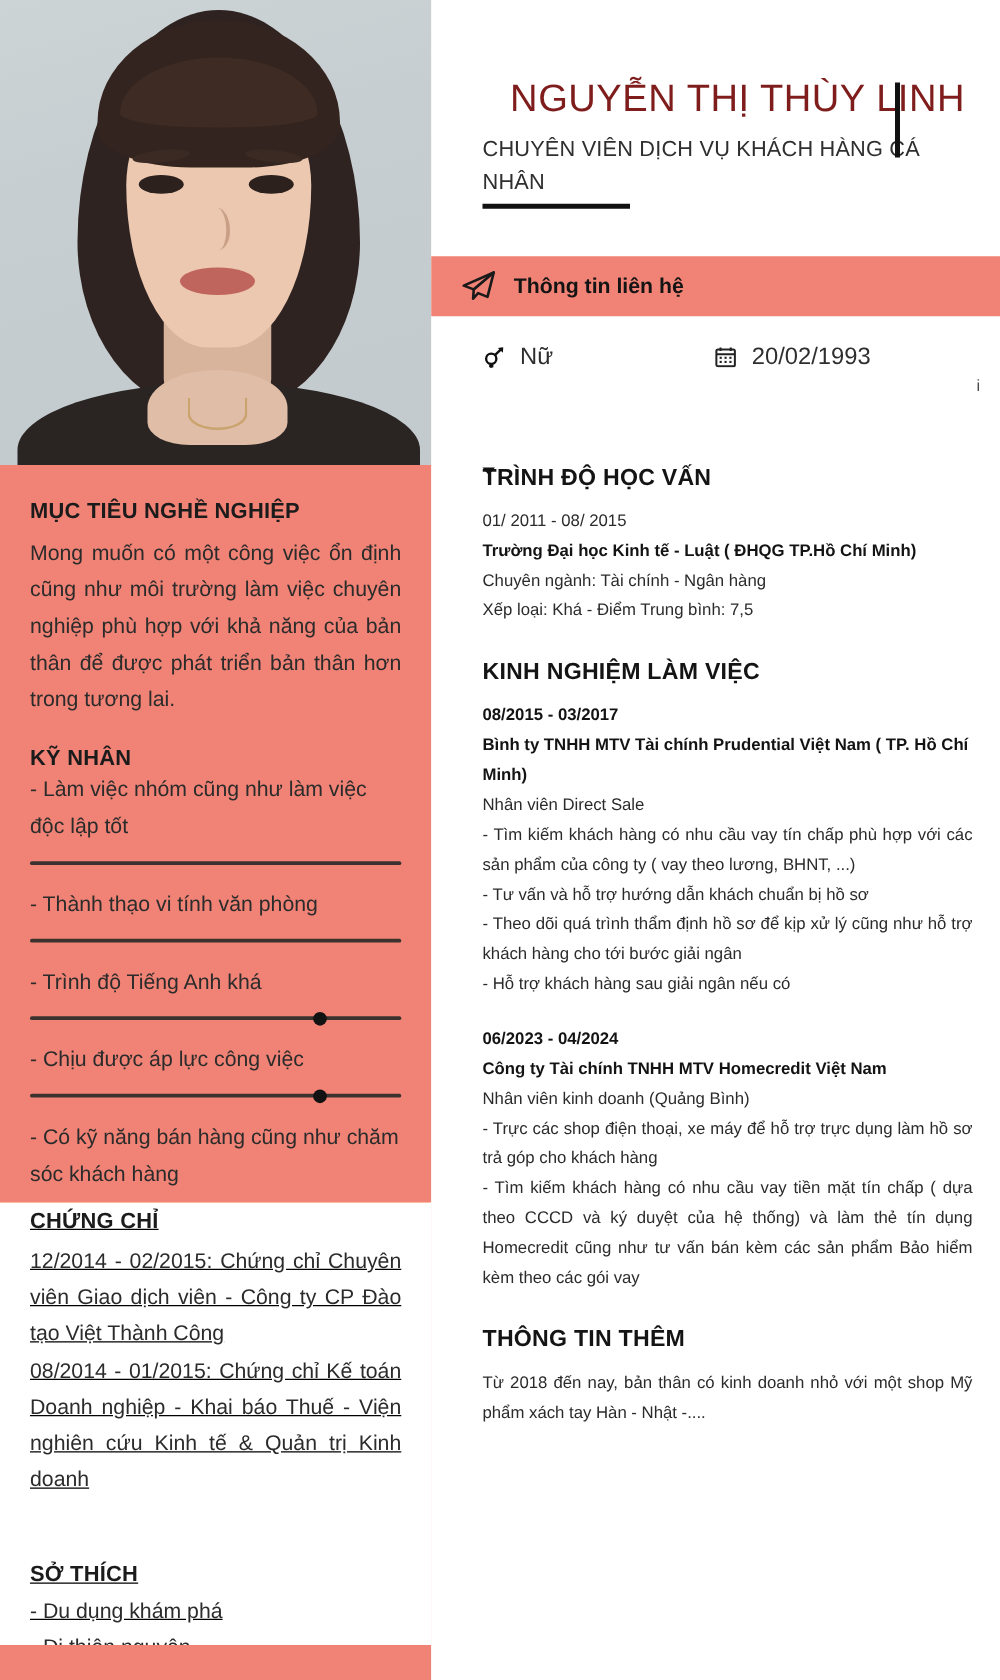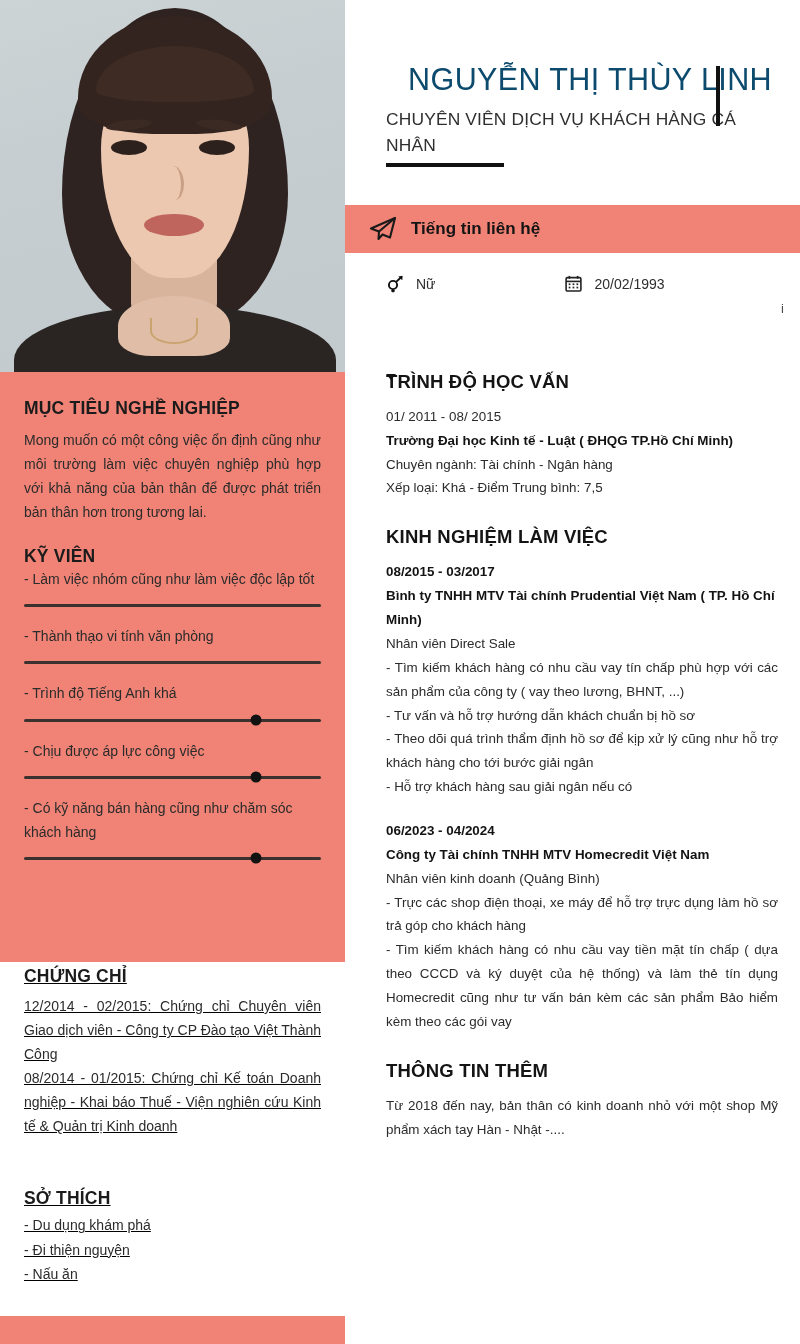--- a/index.html
+++ b/index.html
@@ -118,21 +118,21 @@
     background: #f08375;
   }
   .left-pad { padding: 0 24px; }
   h2.sec-title {
     font-size: 17.5px;
     font-weight: bold;
     letter-spacing: .2px;
     color: #1b1b1b;
   }
   .obj-text, .skill-label, .cert-text, .hobby-line {
-    font-size: 14px;
+    font-size: 17px;
     line-height: 1.72;
     color: #2b2b2b;
   }
   .obj-text { text-align: justify; }
   .skill-bar {
     position: relative;
     height: 3px;
     background: #3b3230;
     margin: 13px 0 17px 0;
     border-radius: 2px;
@@ -170,21 +170,21 @@
     position: absolute;
     left: 371px; top: 4px;
     width: 4px; height: 60px;
     background: #111;
   }
   .name {
     margin-top: 62px;
     font-size: 30.5px;
     font-weight: normal;
     letter-spacing: .4px;
-    color: #0c4a6e;
+    color: #7f1d1d;
     text-align: right;
     padding-right: 6px;
     white-space: nowrap;
   }
   .role {
     margin-top: 9px;
     font-size: 17.4px;
     color: #2f2f2f;
     letter-spacing: .15px;
     line-height: 1.52;
@@ -209,21 +209,21 @@
     font-weight: bold;
     color: #141414;
   }
   .contact-rows {
     position: relative;
     padding: 22px 22px 0 41px;
     height: 118px;
   }
   .c-row { display: flex; align-items: center; }
   .c-item { display: flex; align-items: center; gap: 12px; }
-  .c-item .c-val { font-size: 14px; color: #2e2e2e; }
+  .c-item .c-val { font-size: 19px; color: #2e2e2e; }
   .c-spacer { width: 130px; }
   .stray-i {
     position: absolute;
     right: 16px; top: 48px;
     font-size: 13px; color: #4a4a4a;
   }
   .caret {
     position: absolute;
     left: 41px; top: 3px;
     width: 0; height: 0;
@@ -270,21 +270,21 @@
       <div class="p-nose"></div>
       <div class="p-lip"></div>
       <div class="p-chain"></div>
     </div>
 
     <div class="left-salmon">
       <div class="left-pad" style="padding-top:26px;">
         <h2 class="sec-title">MỤC TIÊU NGHỀ NGHIỆP</h2>
         <p class="obj-text" style="margin-top:9px;">Mong muốn có một công việc ổn định cũng như môi trường làm việc chuyên nghiệp phù hợp với khả năng của bản thân để được phát triển bản thân hơn trong tương lai.</p>
 
-        <h2 class="sec-title" style="margin-top:22px;">KỸ VIÊN</h2>
+        <h2 class="sec-title" style="margin-top:22px;">KỸ NHÂN</h2>
 
         <div style="">
           <div class="skill-label">- Làm việc nhóm cũng như làm việc độc lập tốt</div>
           <div class="skill-bar"></div>
 
           <div class="skill-label">- Thành thạo vi tính văn phòng</div>
           <div class="skill-bar"></div>
 
           <div class="skill-label">- Trình độ Tiếng Anh khá</div>
           <div class="skill-bar">
@@ -329,21 +329,21 @@
       <div class="role-rule"></div>
     </div>
 
     <div class="contact-bar">
       <span>
         <svg width="30" height="26" viewBox="0 0 30 26">
           <path d="M27 2 L3 12.5 L11 15.5 L10.5 23 L14.5 18.5 L22 21.5 Z" fill="none" stroke="#1a1a1a" stroke-width="2.1" stroke-linejoin="round" stroke-linecap="round"></path>
           <path d="M27 2 L11 15.5" fill="none" stroke="#1a1a1a" stroke-width="2.1" stroke-linecap="round"></path>
         </svg>
       </span>
-      <span class="bar-title">Tiếng tin liên hệ</span>
+      <span class="bar-title">Thông tin liên hệ</span>
     </div>
 
     <div class="contact-rows">
       <div class="c-row">
         <div class="c-item">
           <span>
             <svg width="18" height="18" viewBox="0 0 18 18">
               <circle cx="7" cy="10" r="4.1" fill="none" stroke="#111" stroke-width="1.9"></circle>
               <line x1="7" y1="14.1" x2="7" y2="17.2" stroke="#111" stroke-width="1.9"></line>
               <line x1="5.3" y1="15.8" x2="8.7" y2="15.8" stroke="#111" stroke-width="1.9"></line>

